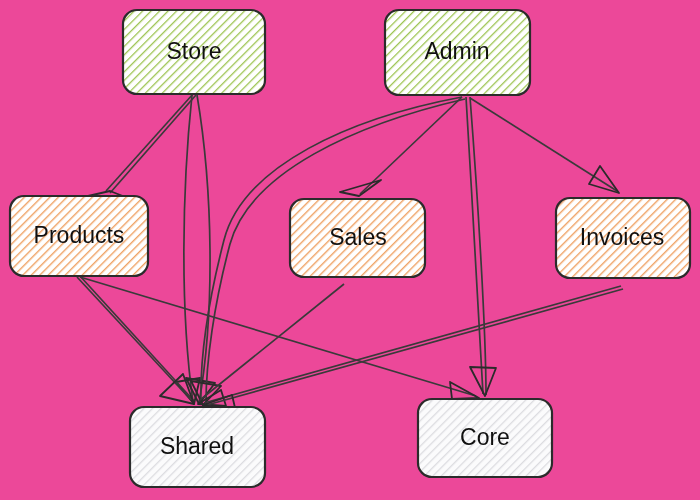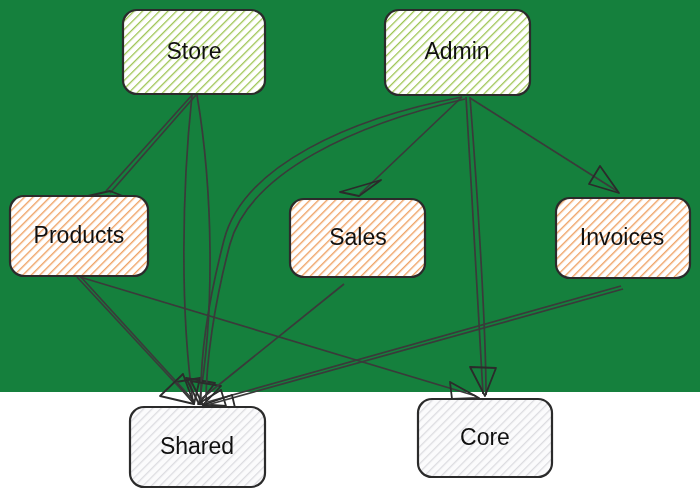--- a/index.html
+++ b/index.html
@@ -9,22 +9,22 @@
   }
   body {
     width: 700px;
     height: 500px;
     font-family: "Liberation Sans", sans-serif;
     overflow: hidden;
   }
   #diagram-root {
     position: relative;
     width: 700px;
-    height: 392px;
-    background: #15803d;
+    height: 500px;
+    background: #ec4899;
   }
   #graph-svg {
     position: absolute;
     left: 0;
     top: 0;
     width: 700px;
     height: 500px;
   }
   .node-label {
     font-family: "Liberation Sans", sans-serif;

